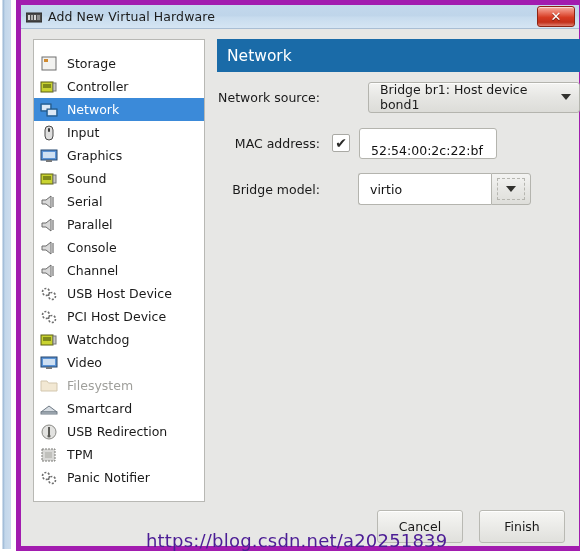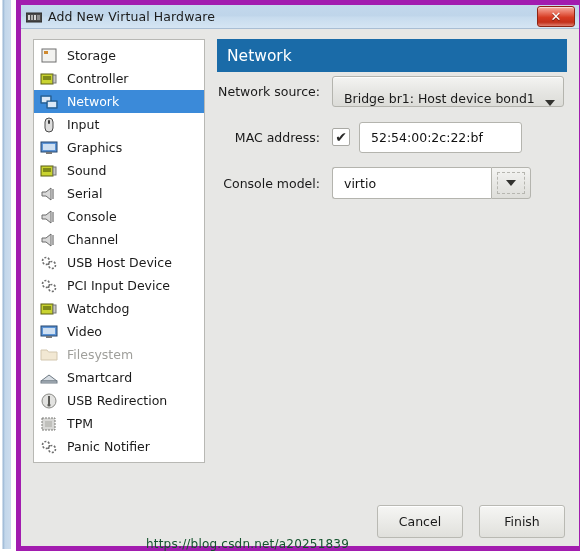--- a/index.html
+++ b/index.html
@@ -109,21 +109,21 @@
     flex: 1 1 auto;
     align-items: flex-start;
   }
 
   
   #hardware-list {
     width: 172px;
     background: #ffffff;
     border: 1px solid #b8b8b4;
     box-sizing: border-box;
-    padding: 4px 0;
+    padding: 12px 0;
     flex: 0 0 auto;
   }
   .hw-item {
     height: 23px;
     display: flex;
     align-items: center;
     padding-left: 6px;
     font-size: 12.5px;
     color: #1a1a1a;
     cursor: pointer;
@@ -157,21 +157,21 @@
   #panel-header {
     background: #1a6ba8;
     color: #ffffff;
     height: 33px;
     display: flex;
     align-items: center;
     padding-left: 10px;
     font-size: 15.5px;
     box-sizing: border-box;
   }
-  #form-area { padding-top: 2px; }
+  #form-area { padding-top: 8px; }
   .form-row {
     display: flex;
     align-items: center;
     margin-bottom: 12px;
     height: 34px;
   }
   .form-label {
     font-size: 12.5px;
     color: #1a1a1a;
     width: 115px;
@@ -182,28 +182,29 @@
   }
 
   
   .combo-button {
     height: 31px;
     min-width: 212px;
     background: linear-gradient(to bottom, #f4f4f2 0%, #e6e6e3 50%, #dcdcd8 100%);
     border: 1px solid #b4b4ae;
     border-radius: 3px;
     display: flex;
-    align-items: flex-end;
+    align-items: center;
     justify-content: space-between;
     padding: 0 8px 0 11px;
     font-size: 12.5px;
     color: #1a1a1a;
     box-sizing: border-box;
     cursor: pointer;
     box-shadow: inset 0 1px 0 #fdfdfc;
+    margin-left: 36px;
   }
   .tri-down {
     width: 0; height: 0;
     border-left: 5px solid transparent;
     border-right: 5px solid transparent;
     border-top: 6px solid #32322f;
     margin-left: 10px;
     flex: 0 0 auto;
   }
 
@@ -224,26 +225,26 @@
   .checkbox .check {
     font-size: 14px;
     color: #2a2a28;
     line-height: 1;
     font-weight: bold;
   }
 
   
   .text-input {
     height: 31px;
-    width: 163px;
+    width: 138px;
     background: #ffffff;
     border: 1px solid #b4b4ae;
     border-radius: 3px;
     display: flex;
-    align-items: center;
+    align-items: flex-end;
     padding-left: 11px;
     font-size: 12.5px;
     color: #111;
     box-sizing: border-box;
     cursor: text;
   }
 
   
   .combo-entry {
     display: flex;
@@ -257,20 +258,21 @@
     border: 1px solid #b4b4ae;
     border-right: none;
     border-radius: 3px 0 0 3px;
     display: flex;
     align-items: center;
     padding-left: 11px;
     font-size: 12.5px;
     color: #111;
     box-sizing: border-box;
     cursor: text;
+    margin-left: 26px;
   }
   .combo-entry .arrow-part {
     width: 40px;
     background: linear-gradient(to bottom, #f4f4f2 0%, #e8e8e5 50%, #dedeDA 100%);
     border: 1px solid #b4b4ae;
     border-radius: 0 3px 3px 0;
     display: flex;
     align-items: center;
     justify-content: center;
     box-sizing: border-box;
@@ -308,22 +310,22 @@
     justify-content: center;
     cursor: pointer;
     box-shadow: inset 0 1px 0 #ffffff;
   }
 
   
   #watermark {
     position: absolute;
     left: 146px;
     bottom: 8px;
-    font-size: 12px;
-    color: #14532d;
+    font-size: 18px;
+    color: #4c1d95;
     letter-spacing: 0.2px;
     white-space: nowrap;
     pointer-events: none;
     font-family: "DejaVu Sans", sans-serif;
   }
 </style>
 </head>
 <body>
 
 <div id="bg-left-strip"></div>
@@ -420,48 +422,57 @@
             </span>
             <span class="hw-label">Serial</span>
           </div>
           <div class="hw-item">
             <span class="hw-icon">
               <svg width="18" height="16" viewBox="0 0 18 16">
                 <path d="M2 6 L2 10 L6 10 L11 14 L11 2 L6 6 Z" fill="#d9d9d9" stroke="#6a6a6a"></path>
                 <rect x="12" y="3" width="2" height="10" fill="#a9a9a9"></rect>
               </svg>
             </span>
-            <span class="hw-label">Console</span>
+            <span class="hw-label">Parallel</span>
           </div>
           <div class="hw-item">
             <span class="hw-icon">
               <svg width="18" height="16" viewBox="0 0 18 16">
                 <path d="M2 6 L2 10 L6 10 L11 14 L11 2 L6 6 Z" fill="#d9d9d9" stroke="#6a6a6a"></path>
                 <rect x="12" y="3" width="2" height="10" fill="#a9a9a9"></rect>
               </svg>
             </span>
+            <span class="hw-label">Console</span>
+          </div>
+          <div class="hw-item">
+            <span class="hw-icon">
+              <svg width="18" height="16" viewBox="0 0 18 16">
+                <path d="M2 6 L2 10 L6 10 L11 14 L11 2 L6 6 Z" fill="#d9d9d9" stroke="#6a6a6a"></path>
+                <rect x="12" y="3" width="2" height="10" fill="#a9a9a9"></rect>
+              </svg>
+            </span>
             <span class="hw-label">Channel</span>
           </div>
           <div class="hw-item">
             <span class="hw-icon">
               <svg width="18" height="16" viewBox="0 0 18 16">
                 <circle cx="6" cy="6" r="3.5" fill="none" stroke="#6e6e6e" stroke-width="1.6" stroke-dasharray="2 1.6"></circle>
                 <circle cx="12" cy="10" r="3.5" fill="none" stroke="#6e6e6e" stroke-width="1.6" stroke-dasharray="2 1.6"></circle>
               </svg>
             </span>
             <span class="hw-label">USB Host Device</span>
           </div>
           <div class="hw-item">
             <span class="hw-icon">
               <svg width="18" height="16" viewBox="0 0 18 16">
                 <circle cx="6" cy="6" r="3.5" fill="none" stroke="#6e6e6e" stroke-width="1.6" stroke-dasharray="2 1.6"></circle>
                 <circle cx="12" cy="10" r="3.5" fill="none" stroke="#6e6e6e" stroke-width="1.6" stroke-dasharray="2 1.6"></circle>
               </svg>
             </span>
-            <span class="hw-label">PCI Input Device</span>
+            <span class="hw-label">PCI Host Device</span>
           </div>
           <div class="hw-item">
             <span class="hw-icon">
               <svg width="18" height="16" viewBox="0 0 18 16">
                 <rect x="1" y="3" width="12" height="10" fill="#c9d330" stroke="#5a5f12"></rect>
                 <rect x="3" y="5" width="8" height="4" fill="#7f8a1a"></rect>
                 <rect x="13" y="4" width="3" height="8" fill="#c8c8c4" stroke="#777"></rect>
               </svg>
             </span>
             <span class="hw-label">Watchdog</span>
@@ -540,21 +551,21 @@
             <span class="form-label">MAC address:</span>
             <div class="checkbox">
               <span class="check">✔</span>
             </div>
             <div class="text-input">
               <span>52:54:00:2c:22:bf</span>
             </div>
           </div>
 
           <div class="form-row">
-            <span class="form-label">Console model:</span>
+            <span class="form-label">Bridge model:</span>
             <div class="combo-entry">
               <div class="entry-part">
                 <span>virtio</span>
               </div>
               <div class="arrow-part">
                 <span class="inner-dash">
                   <span class="tri-down" style="margin-left:0"></span>
                 </span>
               </div>
             </div>

